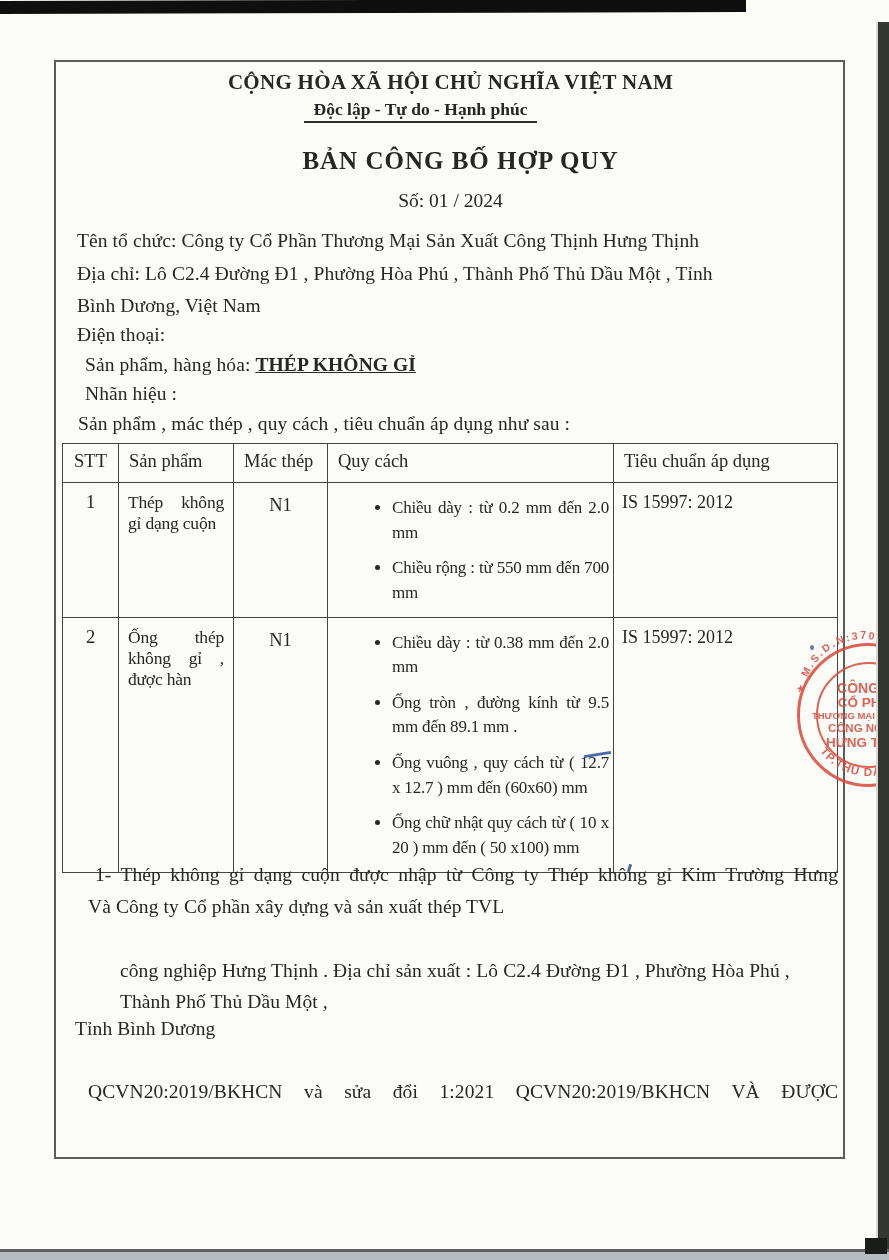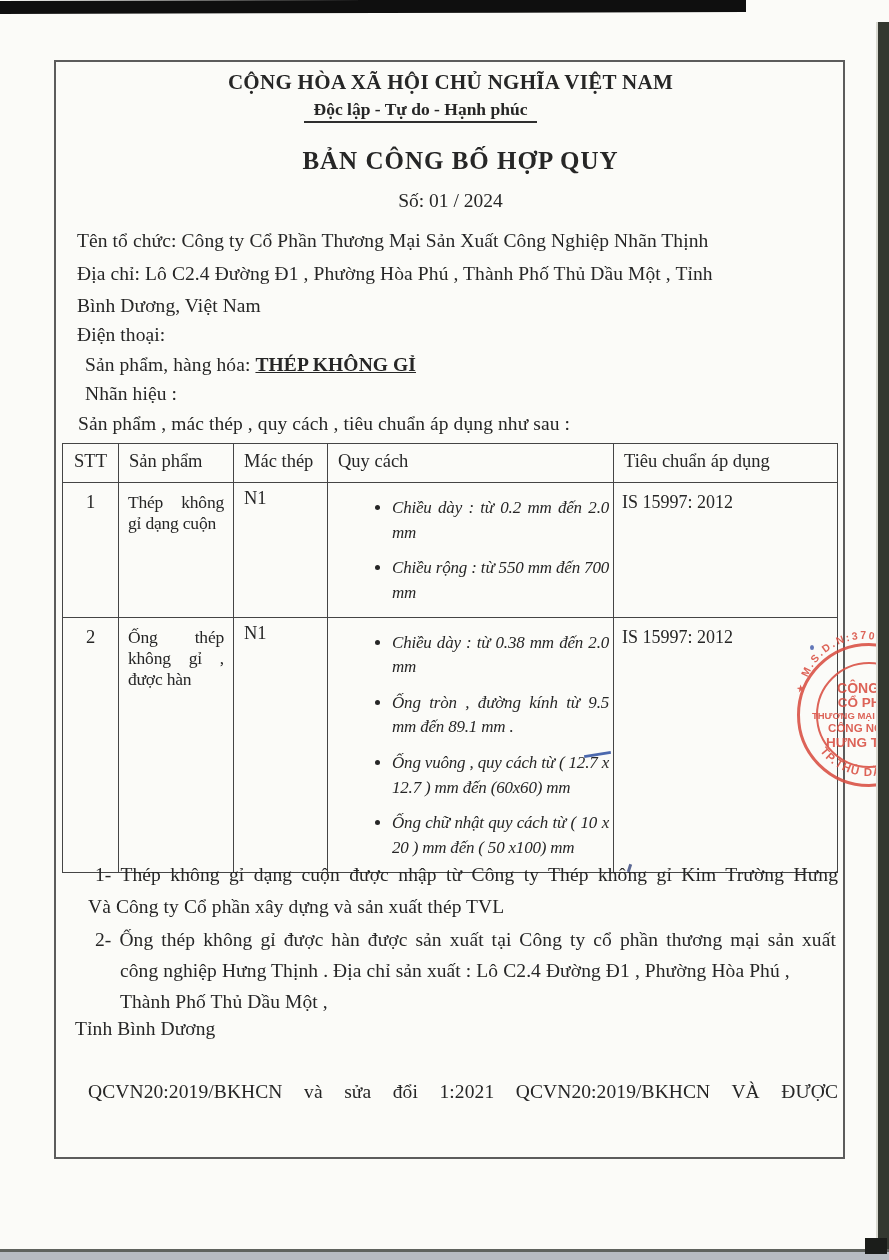--- a/index.html
+++ b/index.html
@@ -28,24 +28,24 @@
   .just{white-space:normal;text-align:justify;text-align-last:justify;}
   .bold{font-weight:bold;text-decoration:underline;}
   
   .doc-table{position:absolute;left:62px;top:443px;width:775px;border-collapse:collapse;table-layout:fixed;}
   .doc-table th,.doc-table td{border:1.7px solid #454545;vertical-align:top;font-weight:normal;text-align:left;font-size:18.5px;padding:7px 10px;box-sizing:border-box;}
   .doc-table tr.hdr{height:39px;padding-left:20px;}
   .doc-table tr.r1{height:102px;}
   .doc-table tr.r2{height:229px;}
   td.c-stt{text-align:center;padding-top:9px;}
   td.c-prod{font-size:17.5px;letter-spacing:-.2px;text-align:justify;padding:9px 9px;}
-  td.c-grade{text-align:left;padding-top:5px;}
+  td.c-grade{text-align:center;padding-top:12px;}
   td.c-spec{padding:0 4px 0 0;}
   td.c-std{padding:9px 8px;font-size:18px;}
-  .specs{margin:13px 0 0 0;padding-left:64px;font-style:italic;}
+  .specs{margin:13px 0 0 0;padding-left:64px;}
   .specs li{text-align:justify;font-size:17px;line-height:1.45;margin-bottom:11px;letter-spacing:-.2px;}
   
   .stamp{left:769px;top:615px;width:200px;height:200px;opacity:.88;z-index:5;}
   .stamp text{font-family:"Liberation Sans","DejaVu Sans",sans-serif;font-weight:bold;}
   
   .pen-dash{left:584px;top:753px;width:27px;height:0;border-top:3px solid #2c4ea0;transform:rotate(-9deg);opacity:.85;z-index:6;}
   .pen-dot{left:810px;top:645px;width:4px;height:5px;background:#3b55a8;border-radius:50%;opacity:.8;z-index:6;}
   .pen-tick{left:628px;top:864px;width:2.5px;height:8px;background:#33437a;transform:rotate(18deg);opacity:.8;z-index:6;}
 </style>
 </head>
@@ -62,21 +62,21 @@
   <div class="abs frame"></div>
 
   <div class="cblock republic">CỘNG HÒA XÃ HỘI CHỦ NGHĨA VIỆT NAM</div>
   <div class="cblock motto">
     <span>Độc lập - Tự do - Hạnh phúc</span>
   </div>
 
   <div class="cblock doc-title">BẢN CÔNG BỐ HỢP QUY</div>
   <div class="cblock doc-number">Số: 01 / 2024</div>
 
-  <div class="line" style="left:77px;top:228px;">Tên tổ chức: Công ty Cổ Phần Thương Mại Sản Xuất Công Nghiệp Nhãn Thịnh</div>
+  <div class="line" style="left:77px;top:228px;">Tên tổ chức: Công ty Cổ Phần Thương Mại Sản Xuất Công Thịnh Hưng Thịnh</div>
   <div class="line" style="left:77px;top:261px;">Địa chỉ: Lô C2.4 Đường Đ1 , Phường Hòa Phú , Thành Phố Thủ Dầu Một , Tỉnh</div>
   <div class="line" style="left:77px;top:293px;">Bình Dương, Việt Nam</div>
   <div class="line" style="left:77px;top:322px;">Điện thoại:</div>
   <div class="line" style="left:85px;top:352px;">
     <span>Sản phẩm, hàng hóa: </span><span class="bold">THÉP KHÔNG GỈ</span>
   </div>
   <div class="line" style="left:85px;top:381px;">Nhãn hiệu :</div>
   <div class="line" style="left:78px;top:411px;">Sản phẩm , mác thép , quy cách , tiêu chuẩn áp dụng như sau :</div>
 
   <table class="doc-table">
@@ -119,21 +119,20 @@
           <li>Ống chữ nhật quy cách từ ( 10 x 20 ) mm đến ( 50 x100) mm</li>
         </ul>
       </td>
       <td class="c-std">IS 15997: 2012</td>
     </tr>
   </tbody>
     </table>
 
   <div class="line just" style="left:95px;top:862px;width:743px;">1- Thép không gỉ dạng cuộn được nhập từ Công ty Thép không gỉ Kim Trường Hưng</div>
   <div class="line" style="left:88px;top:894px;text-align:right;">Và Công ty Cổ phần xây dựng và sản xuất thép TVL</div>
-  <div class="line just" style="left:95px;top:927px;width:741px;">2- Ống thép không gỉ được hàn được sản xuất tại Công ty cổ phần thương mại sản xuất</div>
   <div class="line" style="left:120px;top:958px;">công nghiệp Hưng Thịnh . Địa chỉ sản xuất : Lô C2.4 Đường Đ1 , Phường Hòa Phú ,</div>
   <div class="line" style="left:120px;top:989px;text-align:right;">Thành Phố Thủ Dầu Một ,</div>
   <div class="line" style="left:75px;top:1016px;">Tỉnh Bình Dương</div>
   <div class="line just" style="left:88px;top:1079px;width:750px;">QCVN20:2019/BKHCN và sửa đổi 1:2021 QCVN20:2019/BKHCN VÀ ĐƯỢC</div>
 
   <svg class="abs stamp" viewBox="0 0 200 200" width="200" height="200">
     <defs>
       <path id="arcTop" d="M 39.9 110.6 A 61 61 0 1 1 155.3 74.2" fill="none"></path>
       <path id="arcBot" d="M 47.2 130.5 A 61 61 0 0 0 152.8 130.5" fill="none"></path>
     </defs>

